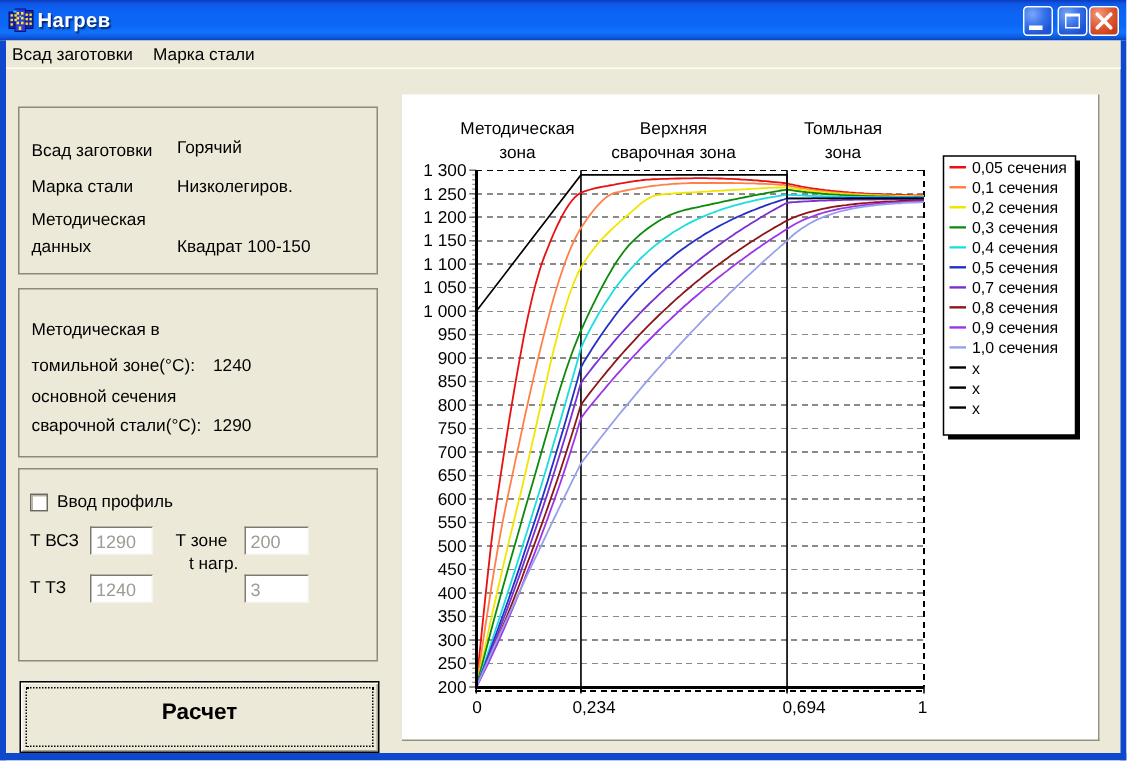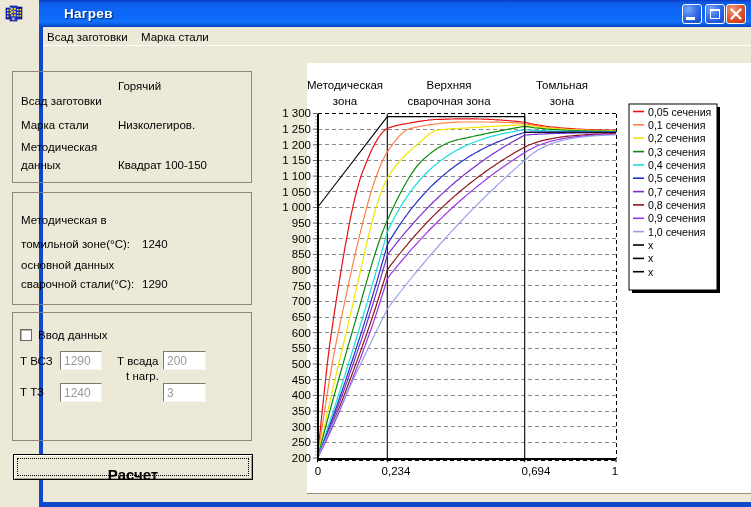--- a/index.html
+++ b/index.html
@@ -1,17 +1,17 @@
 <!DOCTYPE html>
 <html><head><meta charset="utf-8">
 <style>
 * { margin:0; padding:0; box-sizing:border-box; }
 html,body { width:751px; height:507px; overflow:hidden; }
 body { font-family:"Liberation Sans", sans-serif; font-size:11.5px; color:#000; background:#ece9d8; position:relative; }
-.abs { position:absolute;margin-left:39px; }
+.abs { position:absolute; }
 
 #titlebar { left:0; top:0; width:751px; height:27px;
  background:linear-gradient(#0b3bbd 0%,#1059e8 10%,#0c64f4 30%,#0b66f6 60%,#1272fc 80%,#0e5ce4 91%,#0a41bb 100%); }
 #lborder { left:0; top:27px; width:4px; height:480px; background:linear-gradient(90deg,#0d48c8,#1a5aе8); background:#1048cd; }
 #rborder { left:747px; top:27px; width:4px; height:480px; background:#1048cd; }
 #bborder { left:0; top:502px; width:751px; height:5px; background:#1048cd; }
 #title { left:25px; top:6px; color:#fff; font-size:13.5px; font-weight:bold; text-shadow:1px 1px 1px #00256e; letter-spacing:0.3px; }
 .wbtn { position:absolute; top:4px; width:20px; height:20px; border:1px solid #fff; border-radius:3px; }
 .wbtn.blue { background:radial-gradient(circle at 30% 25%, #7aa7f8 0%, #3570ea 45%, #1d51d2 80%, #2258d8 100%); }
 #btn-close { background:radial-gradient(circle at 30% 25%, #f59a7e 0%, #e25b35 45%, #cc3913 85%, #d4451f 100%); }
@@ -22,21 +22,21 @@
 .gbox { position:absolute; border:1px solid #8d8a7d; }
 .lbl { position:absolute; font-size:11.5px; white-space:nowrap; }
 
 .tinput { position:absolute; height:19px; background:#fff; border:1px solid;
  border-color:#7c7a6e #f6f4ec #f6f4ec #7c7a6e; color:#9c9c94; font-size:12px;
  font-family:"Liberation Sans",sans-serif; padding:2px 0 0 3px; }
 
 #cb { position:absolute; left:20px; top:329px; width:12px; height:12px; background:#fff;
  border:1px solid #6c6a60; box-shadow:inset 1px 1px 0 #b8b5a8; }
 
-#calcbtn { position:absolute; left:13px; top:454px; width:240px; height:26px; background:#ece9d8;
+#calcbtn { position:absolute; left:13px; top:454px; width:240px; height:48px; background:#ece9d8;
  border:1.5px solid #000; box-shadow:inset 1px 1px 0 #ffffff, inset -1px -1px 0 #a8a592; }
 #calcbtn .focus { position:absolute; left:3px; top:3px; right:3px; bottom:3px; border:1px dotted #000; }
 #calcbtn .txt { position:absolute; width:100%; text-align:center; top:10.5px; font-size:15px; font-weight:bold; }
 
 #chart { left:268px; top:63px; width:465px; height:431px; background:#fff;
  border-right:1px solid #94917f; border-bottom:1px solid #94917f; }
 svg text { font-family:"Liberation Sans",sans-serif; }
 </style></head>
 <body>
 <div class="abs" id="titlebar"></div>
@@ -85,39 +85,39 @@
 <div class="abs" id="menubar">
  <div class="menuitem" style="left:4px">Всад заготовки</div>
  <div class="menuitem" style="left:98px">Марка стали</div>
 </div>
 
 <div class="gbox" style="left:12px;top:71px;width:240px;height:112px"></div>
 <div class="gbox" style="left:12px;top:192px;width:240px;height:113px"></div>
 <div class="gbox" style="left:12px;top:312px;width:240px;height:129px"></div>
 
 <div class="lbl" style="left:21px;top:95px">Всад заготовки</div>
-<div class="lbl" style="left:118px;top:80px">Горячий</div>
+<div class="lbl" style="left:118px;top:93px">Горячий</div>
 <div class="lbl" style="left:21px;top:119px">Марка стали</div>
 <div class="lbl" style="left:118px;top:119px">Низколегиров.</div>
 <div class="lbl" style="left:21px;top:141px">Методическая</div>
 <div class="lbl" style="left:21px;top:159px">данных</div>
 <div class="lbl" style="left:118px;top:159px">Квадрат 100-150</div>
 
 <div class="lbl" style="left:21px;top:214px">Методическая в</div>
 <div class="lbl" style="left:21px;top:238px">томильной зоне(°С):</div>
 <div class="lbl" style="left:142px;top:238px">1240</div>
-<div class="lbl" style="left:21px;top:259px">основной данных</div>
+<div class="lbl" style="left:21px;top:259px">основной сечения</div>
 <div class="lbl" style="left:21px;top:278px">сварочной стали(°С):</div>
 <div class="lbl" style="left:142px;top:278px">1290</div>
 
 <div id="cb"></div>
-<div class="lbl" style="left:38px;top:329px">Ввод данных</div>
+<div class="lbl" style="left:38px;top:329px">Ввод профиль</div>
 <div class="lbl" style="left:20px;top:355px">Т ВСЗ</div>
 <div class="tinput" style="left:60px;top:351px;width:42px">1290</div>
-<div class="lbl" style="left:117px;top:355px">Т всада</div>
+<div class="lbl" style="left:117px;top:355px">Т зоне</div>
 <div class="tinput" style="left:163px;top:351px;width:43px">200</div>
 <div class="lbl" style="left:20px;top:386px">Т ТЗ</div>
 <div class="tinput" style="left:60px;top:383px;width:42px">1240</div>
 <div class="lbl" style="left:126px;top:370px">t нагр.</div>
 <div class="tinput" style="left:163px;top:383px;width:43px">3</div>
 
 <div id="calcbtn">
     <div class="focus"></div>
     <div class="txt">Расчет</div>
   </div>

